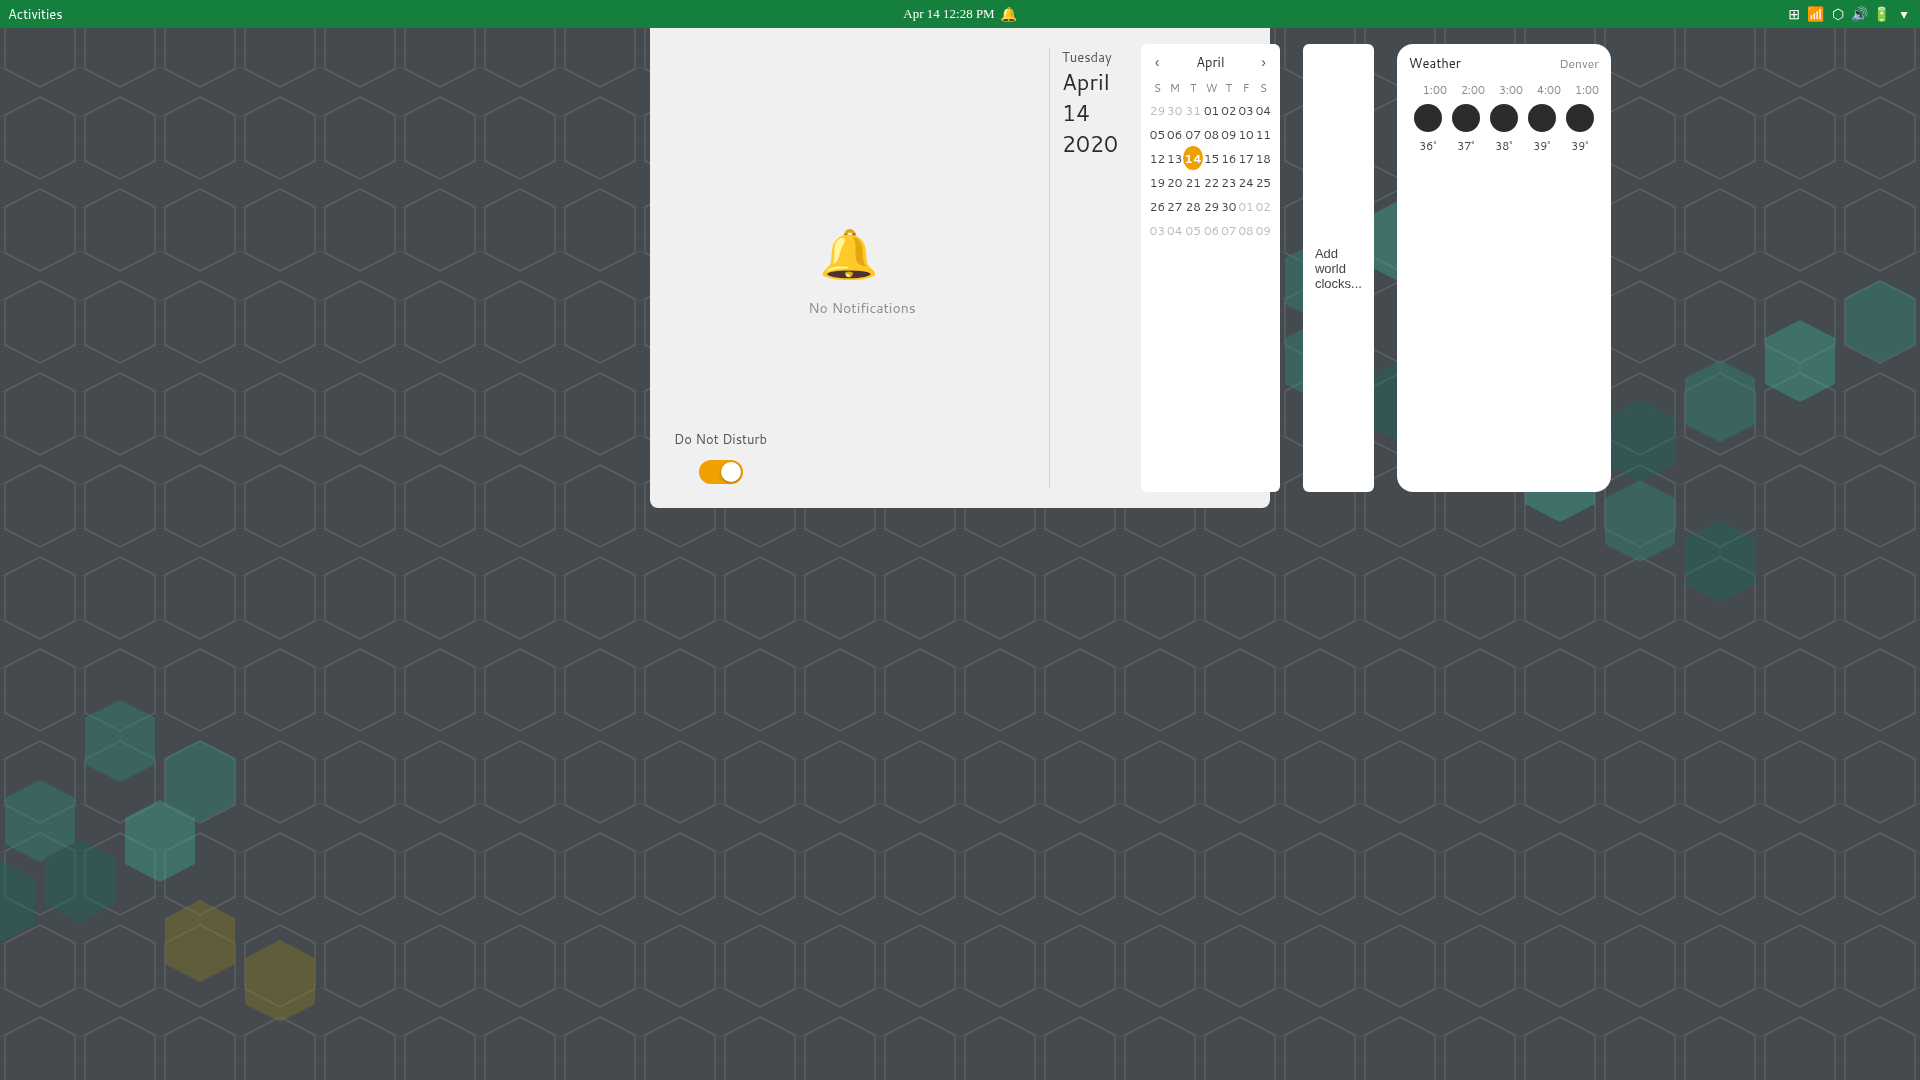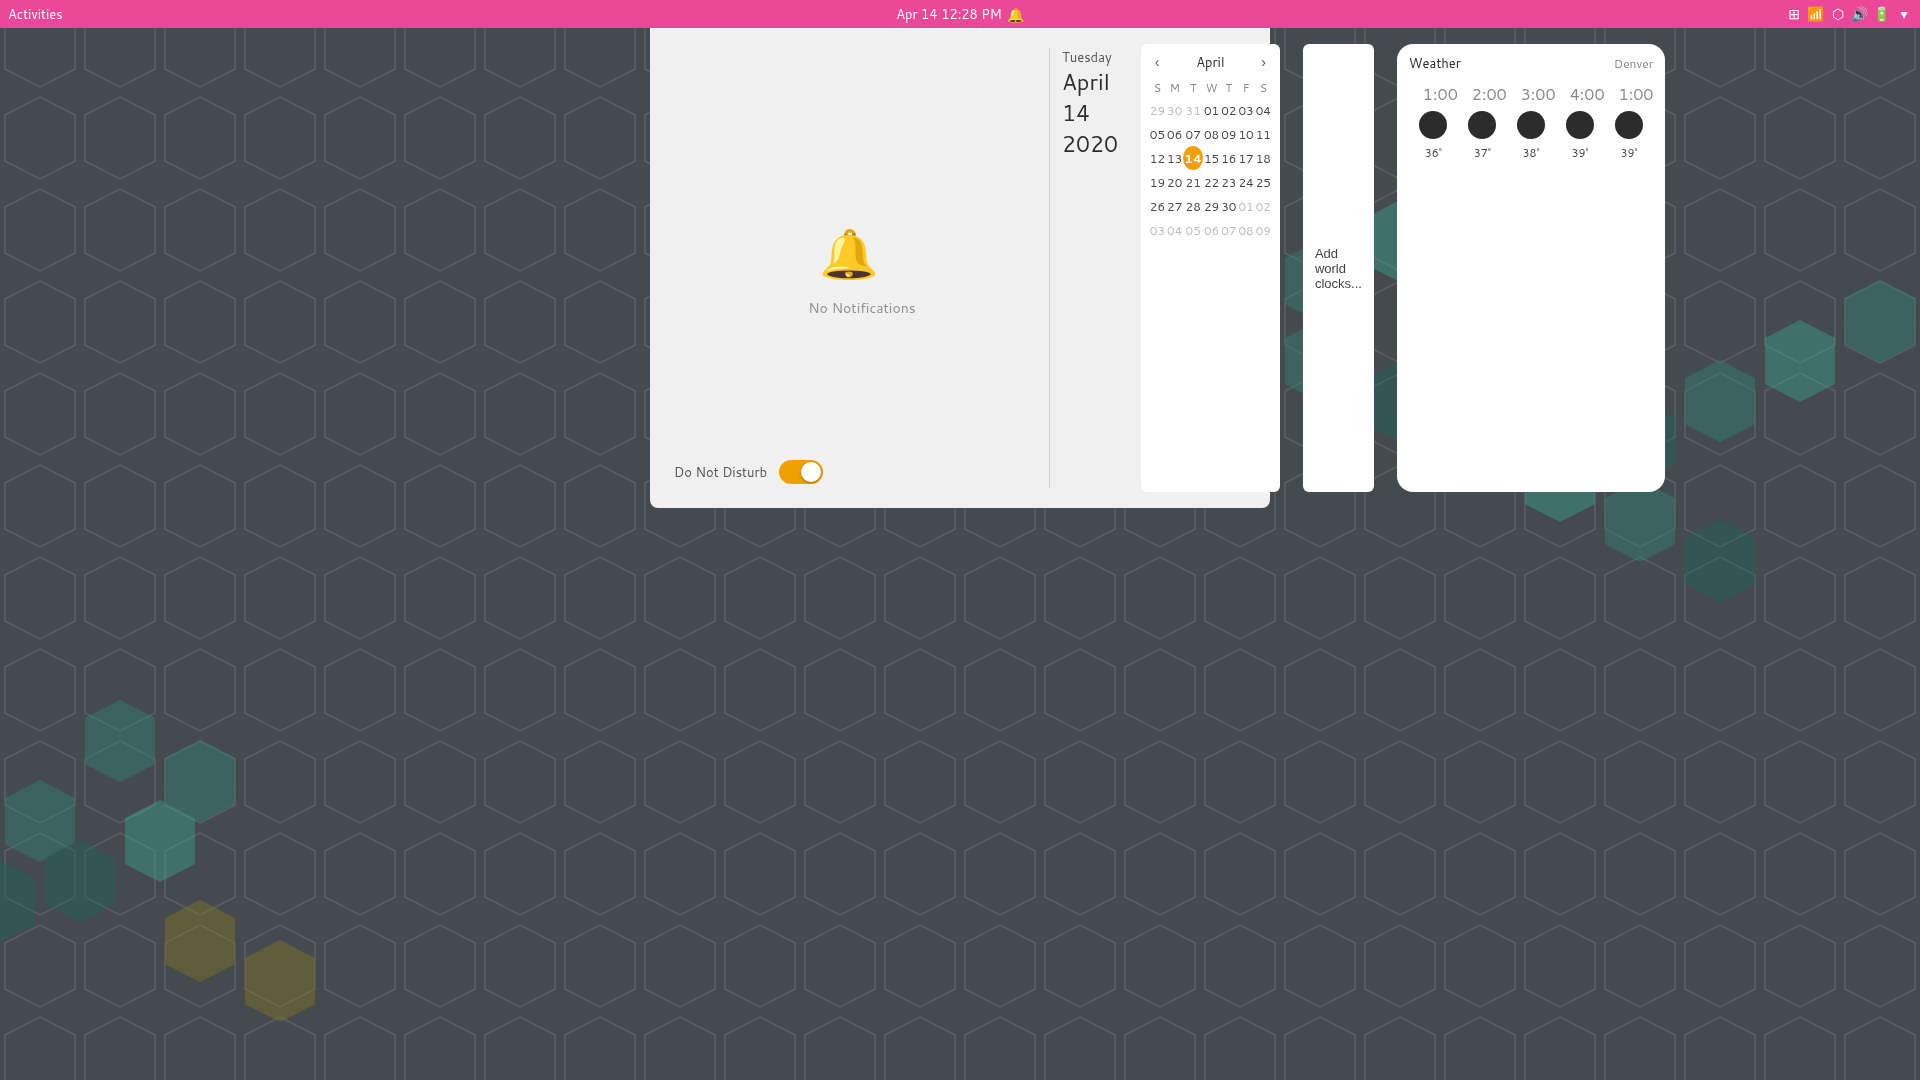--- a/index.html
+++ b/index.html
@@ -20,21 +20,21 @@
       background-color: #4a4e52;
     }
 
     
     .topbar {
       position: absolute;
       top: 0;
       left: 0;
       right: 0;
       height: 28px;
-      background-color: #ec4899;
+      background-color: #15803d;
       display: flex;
       align-items: center;
       justify-content: space-between;
       padding: 0 8px;
       z-index: 100;
       color: #ffffff;
       font-size: 13px;
     }
 
     .topbar-left {
@@ -45,20 +45,21 @@
 
     .topbar-center {
       position: absolute;
       left: 50%;
       transform: translateX(-50%);
       display: flex;
       align-items: flex-end;
       gap: 6px;
       font-size: 13px;
       color: #ffffff;
+      font-family: Liberation Serif, serif;
     }
 
     .topbar-right {
       display: flex;
       align-items: center;
       gap: 6px;
     }
 
     .activities-btn {
       color: #ffffff;
@@ -114,20 +115,21 @@
       margin-left: 25px;
     }
 
     .do-not-disturb-row {
       position: absolute;
       bottom: 24px;
       left: 24px;
       display: flex;
       align-items: center;
       gap: 12px;
+      flex-direction: column;
     }
 
     .dnd-label {
       font-size: 13px;
       color: #555;
     }
 
     
     .toggle-switch {
       width: 44px;
@@ -291,21 +293,21 @@
     }
 
     .weather-time-col {
       display: flex;
       flex-direction: column;
       align-items: center;
       gap: 6px;
     }
 
     .weather-time-label {
-      font-size: 16px;
+      font-size: 11px;
       color: #888;
       margin-left: 14px;
     }
 
     .weather-cloud-icon {
       width: 28px;
       height: 28px;
       background: #2c2c2c;
       border-radius: 50%;
     }

